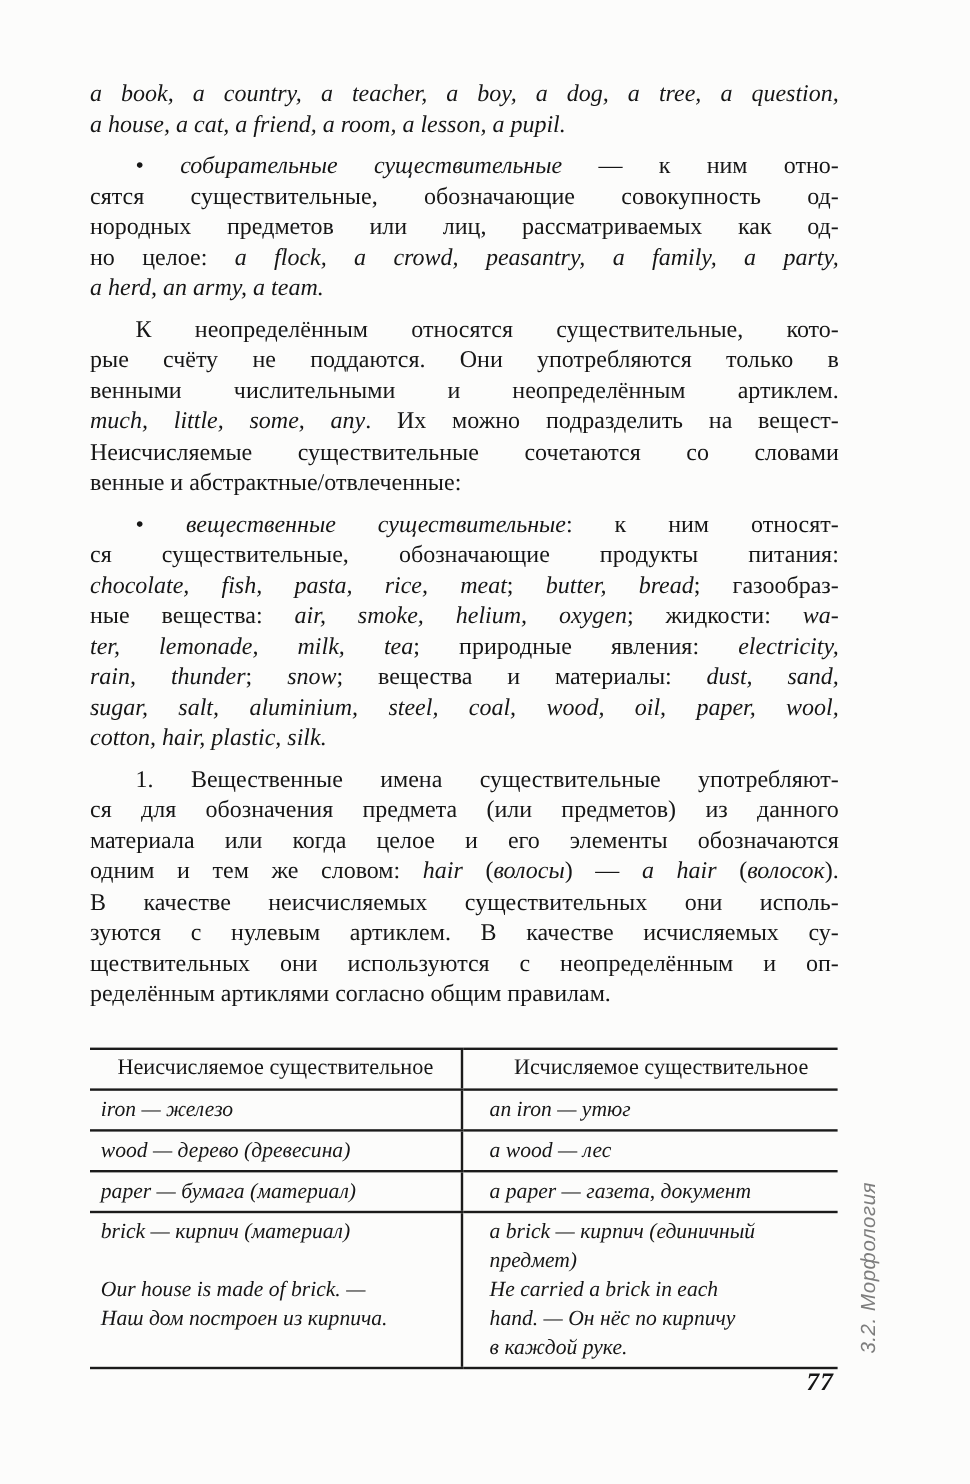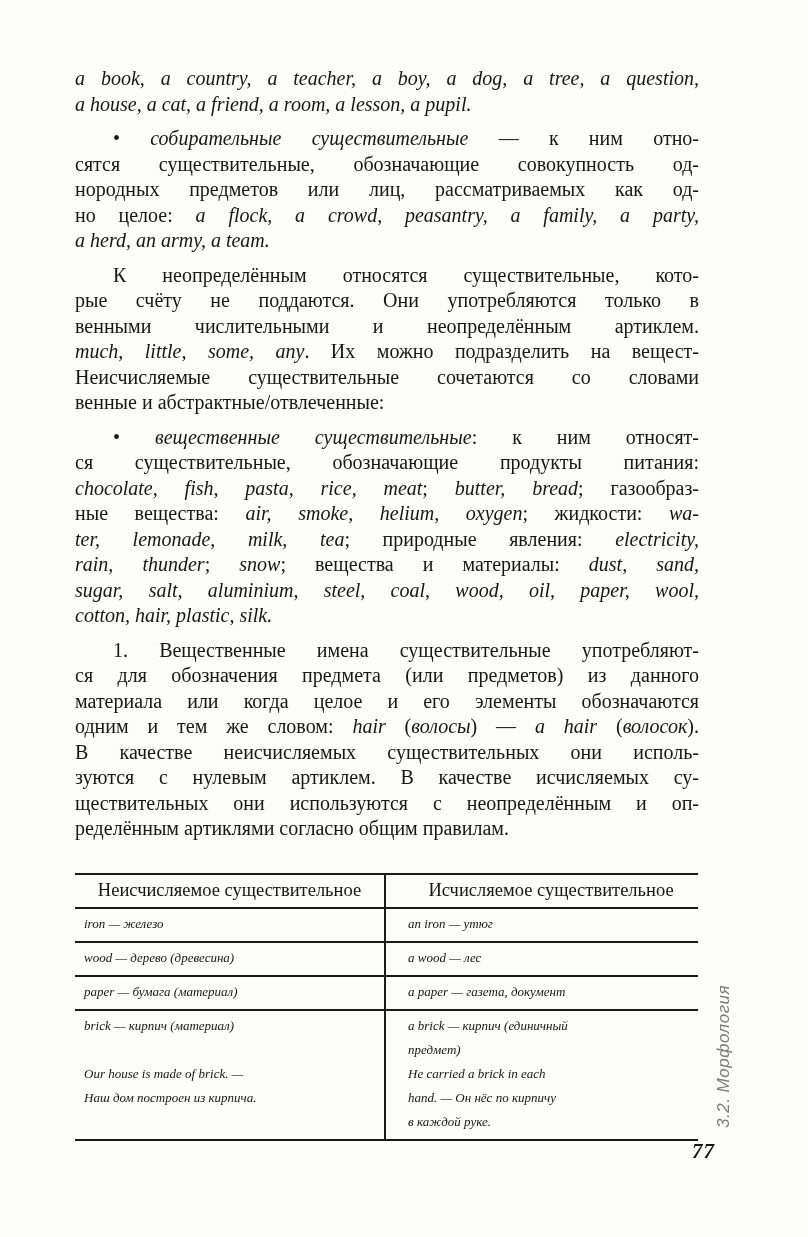--- a/index.html
+++ b/index.html
@@ -32,42 +32,42 @@
   .noun-table th {
     font-weight:normal; font-size:18.5px;
     padding:5px 4px 6px;
     border-top:2px solid #1b1b1b;
     border-bottom:2px solid #1b1b1b;
     text-align:center;
     line-height:21px;
   }
   .noun-table td {
     font-style:italic;
-    font-size:13px;
+    font-size:18px;
     line-height:24px;
     padding:3px 9px 5px;
     border-bottom:2px solid #1b1b1b;
     vertical-align:top;
   }
   .noun-table td + td, .noun-table th + th { border-left:2px solid #1b1b1b;padding-left:22px; }
   .noun-table col.c1 { width:310px; }
   .cell-line { text-align:left; }
 
   .sidebar-label {
     position:absolute; left:714px; top:960px; height:168px;
     writing-mode:vertical-rl; transform:rotate(180deg);
     font-family:"Liberation Sans", sans-serif;
     font-style:italic;
     font-size:17px;
     color:#7d7d7d;
     letter-spacing:0.5px;
     white-space:nowrap;
   }
   .page-number {
-    position:absolute; left:692px; top:1139px;
+    position:absolute; left:672px; top:1139px;
     font-size:21px; font-style:italic; font-weight:bold;
     letter-spacing:1px;
   }
 </style>
 </head>
 <body>
 
 <div class="page">
 
   <div class="text-block" id="paragraphs">

